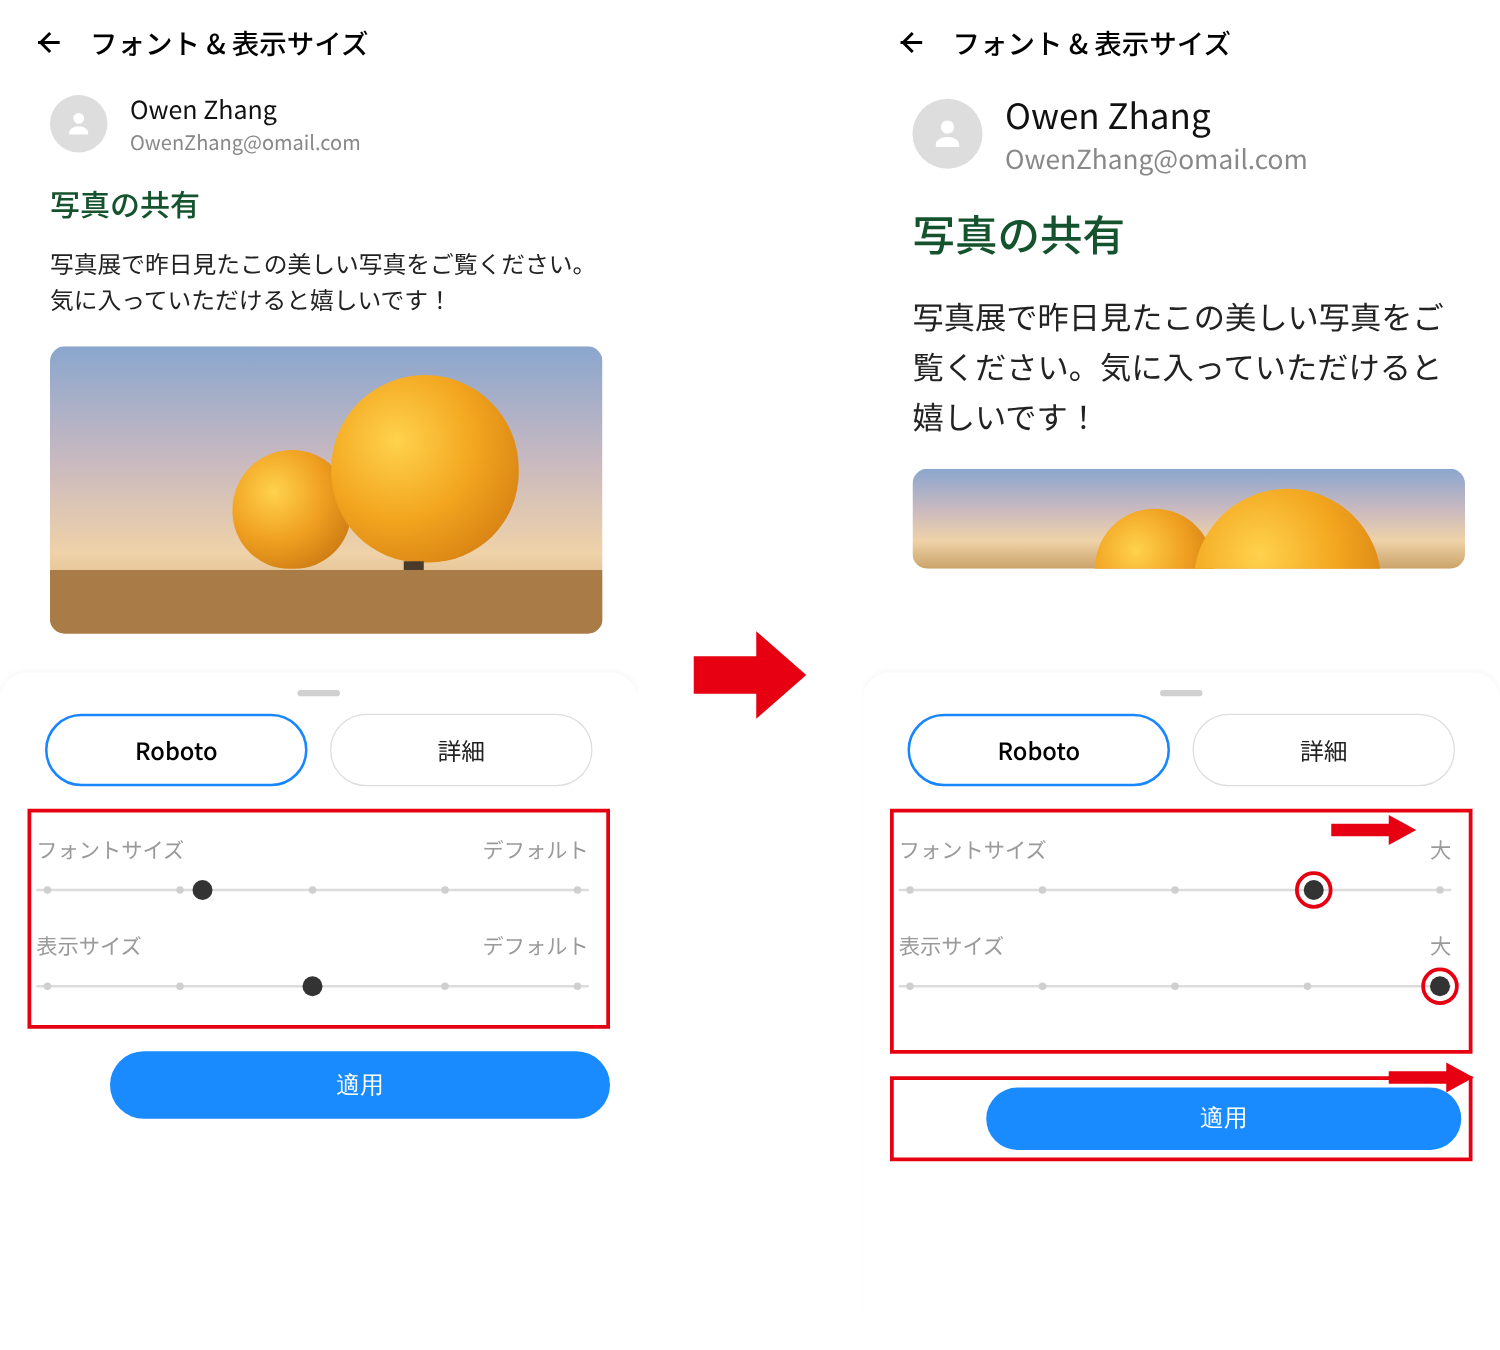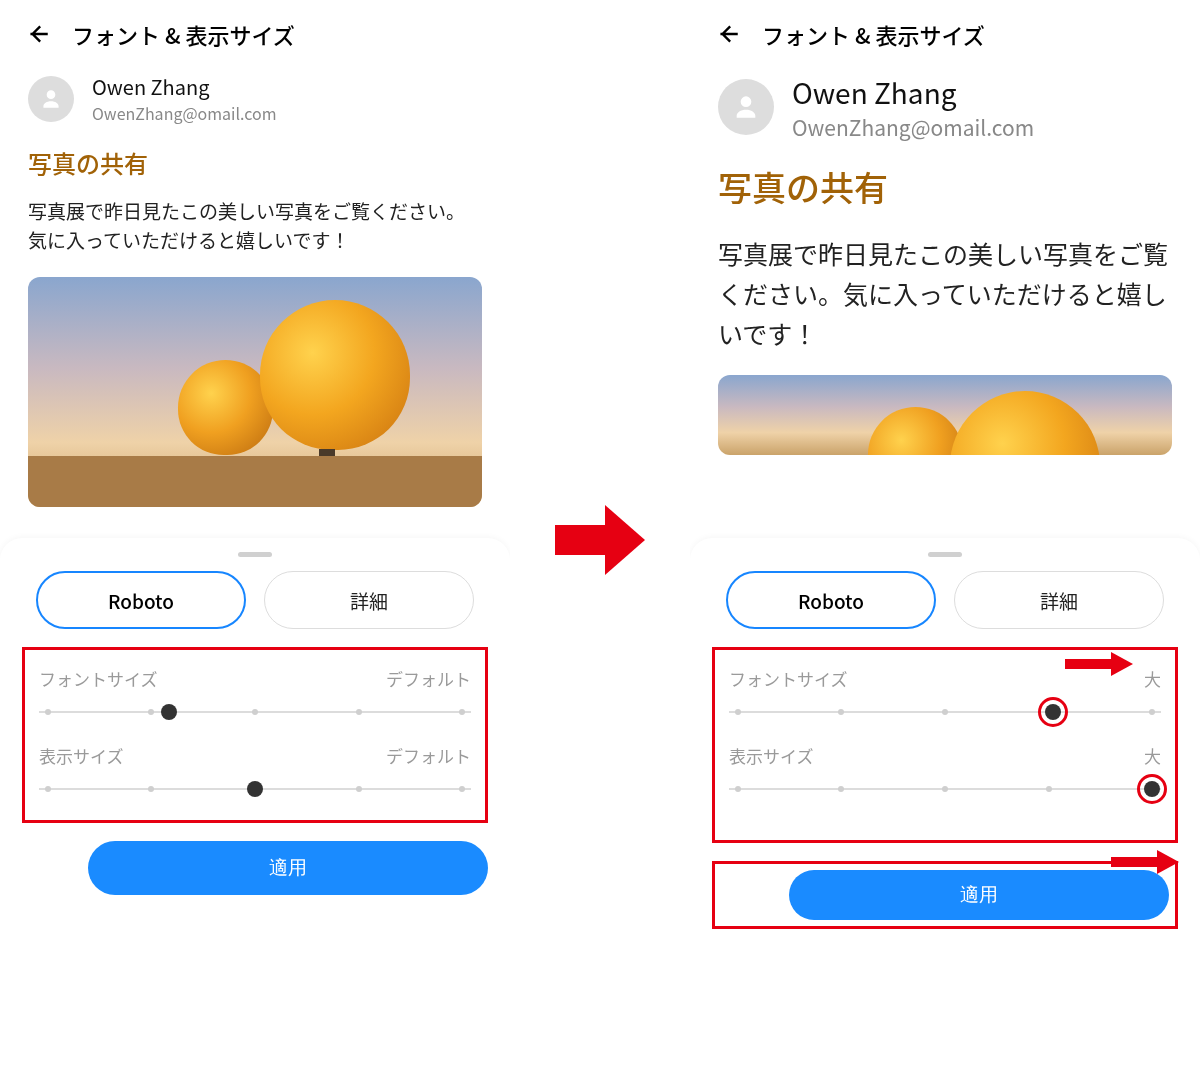--- a/index.html
+++ b/index.html
@@ -11,28 +11,28 @@
   .gap { width:180px; height:1080px; display:flex; align-items:center; justify-content:center; }
   .big-arrow { width:90px; height:70px; position:relative; }
   .big-arrow .shaft { position:absolute; left:0; top:20px; width:55px; height:30px; background:#e60012; }
   .big-arrow .head { position:absolute; left:50px; top:0; width:0; height:0; border-top:35px solid transparent; border-bottom:35px solid transparent; border-left:40px solid #e60012; }
 
   .topbar { display:flex; align-items:center; gap:20px; padding:18px 24px 14px 24px; }
   .back-btn { width:28px; height:28px; display:flex; align-items:center; justify-content:center; cursor:pointer; }
   .back-btn svg { width:26px; height:26px; stroke:#000; stroke-width:2.2; fill:none; }
   .title { font-size:22px; font-weight:500; color:#000; }
 
-  .content { padding: 8px 28px 0 28px; }
+  .content { padding: 8px 28px 0 40px; }
   .profile { display:flex; align-items:center; gap:18px; margin-bottom:20px; }
   .avatar { width:46px; height:46px; border-radius:50%; background:#ddd; display:flex; align-items:center; justify-content:center; }
   .avatar svg { width:26px; height:26px; fill:#fff; }
   .name { font-size:20px; color:#111; font-weight:400; }
   .email { font-size:16px; color:#888; }
 
-  .share-title { font-size:24px; color:#a16207; margin-bottom:16px; font-weight:500;}
+  .share-title { font-size:24px; color:#14532d; margin-bottom:16px; font-weight:500;}
   .share-body  { font-size:19px; color:#222; line-height:1.55; margin-bottom:22px; }
 
   
   .large .avatar { width:56px; height:56px; }
   .large .avatar svg { width:32px; height:32px; }
   .large .name  { font-size:28px; }
   .large .email { font-size:21px; }
   .large .share-title { font-size:34px; margin-top:10px; margin-bottom:22px; font-weight:500;}
   .large .share-body  { font-size:25px; line-height:1.6; }
 
@@ -49,21 +49,21 @@
   .g2 { left:41%; top:78%; }
 
   
   .sheet { position:absolute; left:0; right:0; bottom:0; background:#fff; border-top-left-radius:22px; border-top-right-radius:22px; box-shadow:0 -1px 6px rgba(0,0,0,0.04); padding:14px 22px 22px 22px; }
   .sheet .grab { width:34px; height:5px; background:#d0d0d0; border-radius:3px; margin:0 auto 14px auto; }
 
   .tabs { display:flex; gap:18px; justify-content:center; margin-bottom:18px; }
   .tab  { flex:1; max-width:210px; height:58px; border-radius:30px; border:1.5px solid #ddd; display:flex; align-items:center; justify-content:center; font-size:19px; color:#222; cursor:pointer; background:#fff;}
   .tab.active { border:2px solid #1786ff; color:#000; font-weight:500;}
 
-  .sliders { border:3px solid #e60012; padding:16px 14px 20px 14px; margin-bottom:18px; position:relative; }
+  .sliders { border:3px solid #e60012; padding:16px 14px 20px 4px; margin-bottom:18px; position:relative; }
   .slider-block { margin-bottom:20px; }
   .slider-block:last-child { margin-bottom:0; }
   .slider-head { display:flex; justify-content:space-between; align-items:center; font-size:17px; color:#9a9a9a; margin-bottom:10px; }
   .track { position:relative; height:22px; }
   .track .line { position:absolute; left:0; right:0; top:50%; height:2px; background:#dcdcdc; transform:translateY(-50%);}
   .track .dot  { position:absolute; top:50%; width:6px; height:6px; background:#cfcfcf; border-radius:50%; transform:translate(-50%,-50%); }
   .track .knob { position:absolute; top:50%; width:16px; height:16px; background:#333; border-radius:50%; transform:translate(-50%,-50%); cursor:grab;}
   .track .ring { position:absolute; top:50%; width:30px; height:30px; border:3px solid #e60012; border-radius:50%; transform:translate(-50%,-50%); pointer-events:none;}
 
   .apply-wrap { display:flex; justify-content:flex-end; }

